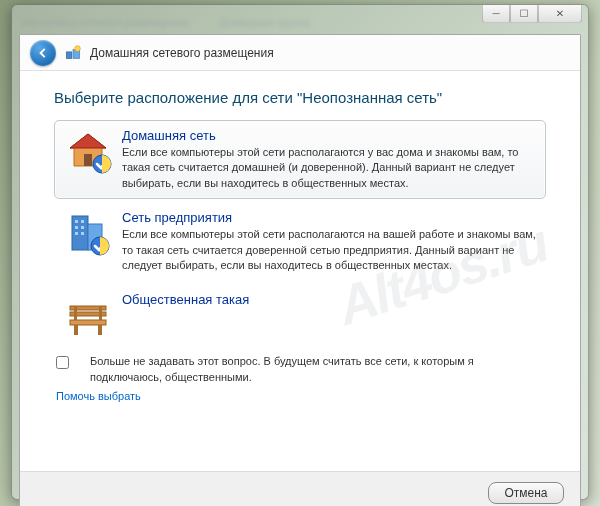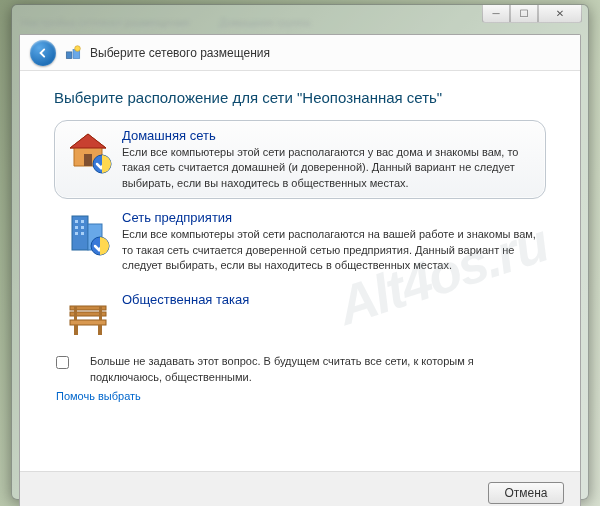--- a/index.html
+++ b/index.html
@@ -12,31 +12,31 @@
 .ctlbtn:first-child{border-radius:0 0 0 3px}
 .ctlbtn:last-child{border-radius:0 0 3px 0;width:44px}
 .inner{position:relative;background:#fff;border:1px solid rgba(0,0,0,0.35);border-radius:2px;height:100%;display:flex;flex-direction:column}
 .header{height:36px;background:#fcfcfc;border-bottom:1px solid #e0e0e0;display:flex;align-items:center;padding:0 10px;gap:8px}
 .backbtn{width:26px;height:26px;border-radius:50%;background:radial-gradient(circle at 35% 30%,#5aa8e8,#2070b8 70%);box-shadow:inset 0 1px 2px rgba(255,255,255,0.5),0 1px 2px rgba(0,0,0,0.3);display:flex;align-items:center;justify-content:center;color:#fff;font-size:14px}
 .hicon{width:18px;height:18px}
 .htitle{font-size:12px;color:#333}
 .content{padding:18px 34px 8px 34px;flex:1;overflow:hidden}
 h1{font-size:15px;font-weight:400;color:#0c4a6e;margin-bottom:14px}
 .intro{color:#333;line-height:1.45;margin-bottom:12px}
-.option{display:flex;gap:10px;padding:8px 10px;margin-bottom:3px;cursor:pointer;border-radius:13px}
+.option{display:flex;gap:10px;padding:8px 10px;margin-bottom:3px;cursor:pointer;border-radius:5px}
 .option.selected{border:1px solid #c0c8d0;background:linear-gradient(#fdfdfd,#f2f4f6);box-shadow:inset 0 0 0 1px rgba(255,255,255,0.6);padding:7px 9px}
 .oicon{width:48px;height:48px;flex-shrink:0}
 .otitle{font-size:13px;color:#003399;margin-bottom:2px}
 .odesc{font-size:11px;color:#333;line-height:1.4}
 .remember{display:flex;align-items:flex-start;gap:21px;margin:6px 0 4px 2px}
 .remember input{margin-top:2px}
 .remember label{font-size:11px;color:#333;line-height:1.4}
 .helplink{font-size:11px;color:#0066cc;cursor:pointer;margin-left:2px}
 .footer{height:42px;background:#f0f0f0;border-top:1px solid #dcdcdc;display:flex;justify-content:flex-end;align-items:center;padding:0 16px}
-.btn{min-width:76px;height:22px;background:linear-gradient(#fafafa,#e4e4e4);border:1px solid #8a8a8a;border-radius:3px;font-size:12px;color:#333;padding:0 14px;cursor:pointer}
+.btn{min-width:76px;height:22px;background:linear-gradient(#fafafa,#e4e4e4);border:1px solid #8a8a8a;border-radius:8px;font-size:12px;color:#333;padding:0 14px;cursor:pointer}
 .wm{position:absolute;right:30px;top:50%;transform:translateY(-50%) rotate(-18deg);font-size:54px;font-style:italic;font-weight:700;color:rgba(150,160,170,0.15);pointer-events:none;letter-spacing:-2px}
 </style>
 </head>
 <body>
 
 <div class="window">
   <div class="titlebar">
     <span class="blur">
       <span>Настройка сетевого размещения</span>
       <span>Домашняя группа</span>
@@ -53,21 +53,21 @@
       <div class="backbtn">
         <svg viewBox="0 0 10 10" width="12" height="12">
             <path d="M6 2 L3 5 L6 8" stroke="#fff" stroke-width="1.6" fill="none" stroke-linecap="round"></path>
           </svg>
       </div>
       <svg class="hicon" viewBox="0 0 32 32">
         <rect x="4" y="14" width="10" height="12" fill="#4a88c8" stroke="#2a5888"></rect>
         <rect x="16" y="10" width="12" height="16" fill="#6aa8e8" stroke="#3a78b8"></rect>
         <circle cx="24" cy="8" r="5" fill="#ffd850" stroke="#c89820"></circle>
       </svg>
-      <span class="htitle">Выберите сетевого размещения</span>
+      <span class="htitle">Домашняя сетевого размещения</span>
     </div>
 
     <div class="content">
       <div class="wm">Alt4os.ru</div>
       <h1>Выберите расположение для сети "Неопознанная сеть"</h1>
 
       <div class="option selected">
         <svg class="oicon" viewBox="0 0 48 48">
           <path d="M24 6 L42 20 L38 20 L38 38 L10 38 L10 20 L6 20 Z" fill="#e8a050" stroke="#b87020" stroke-width="1"></path>
           <path d="M24 6 L42 20 L6 20 Z" fill="#c84030" stroke="#982010"></path>

